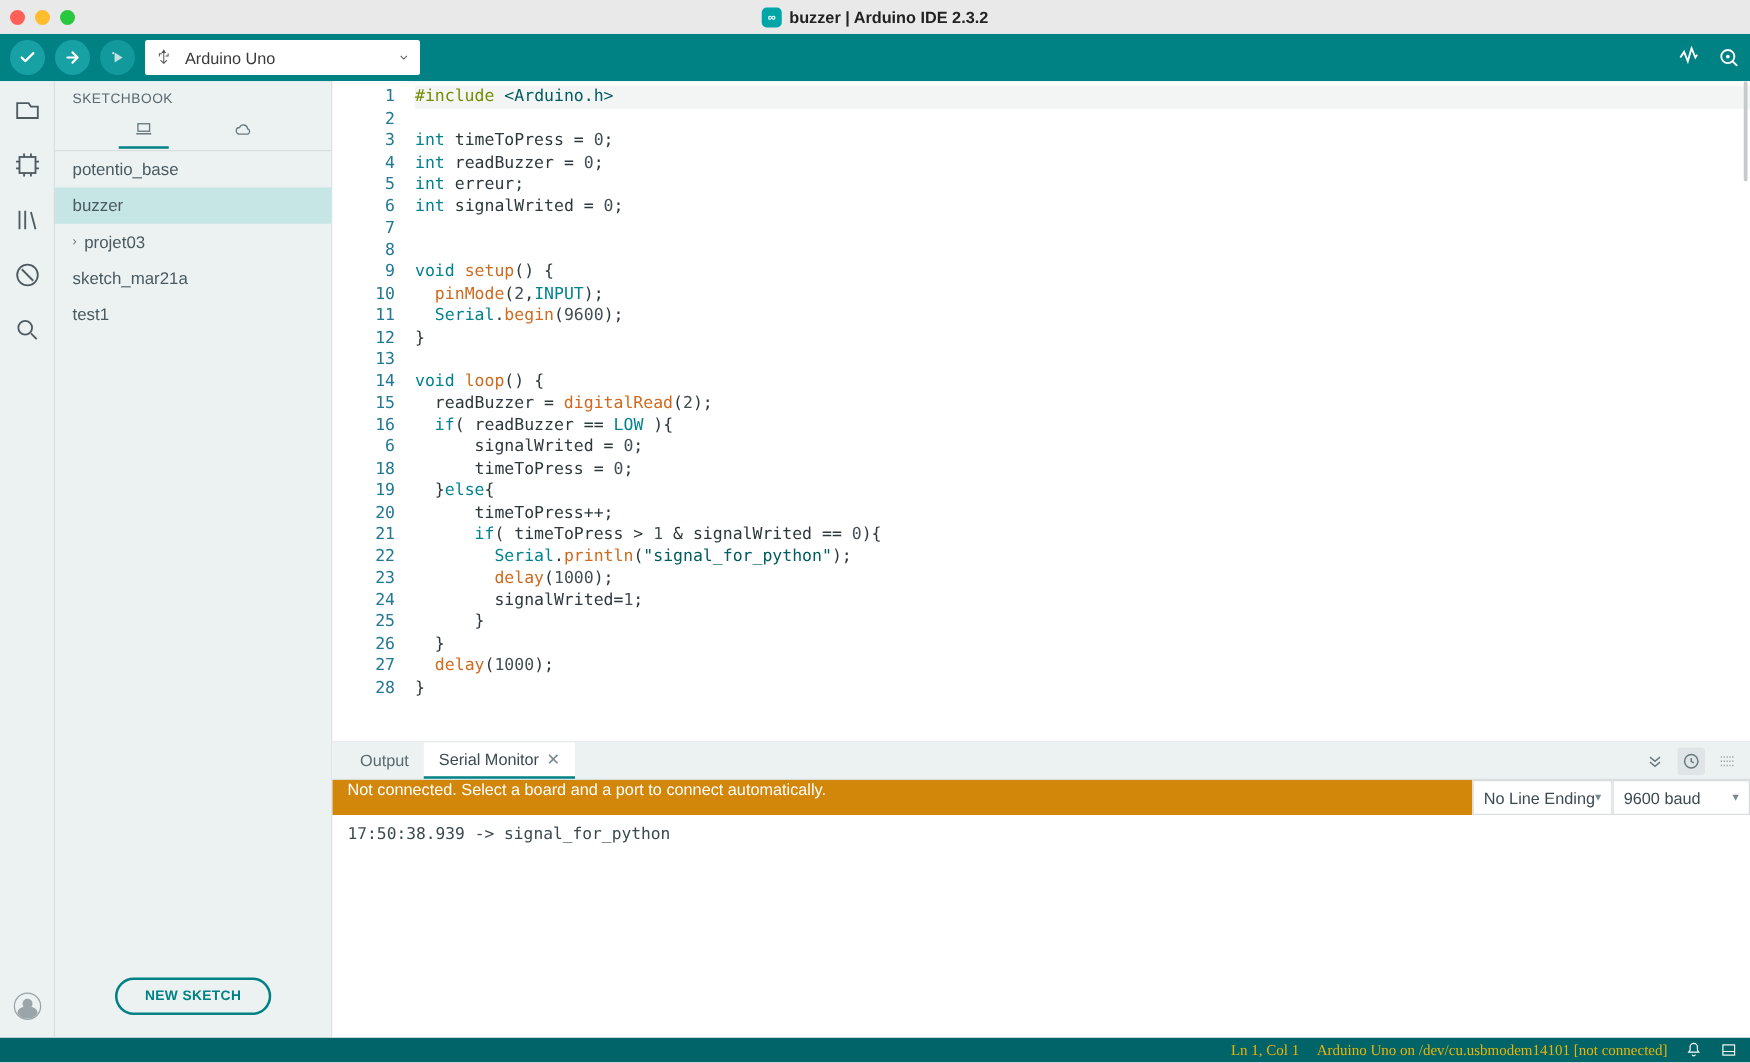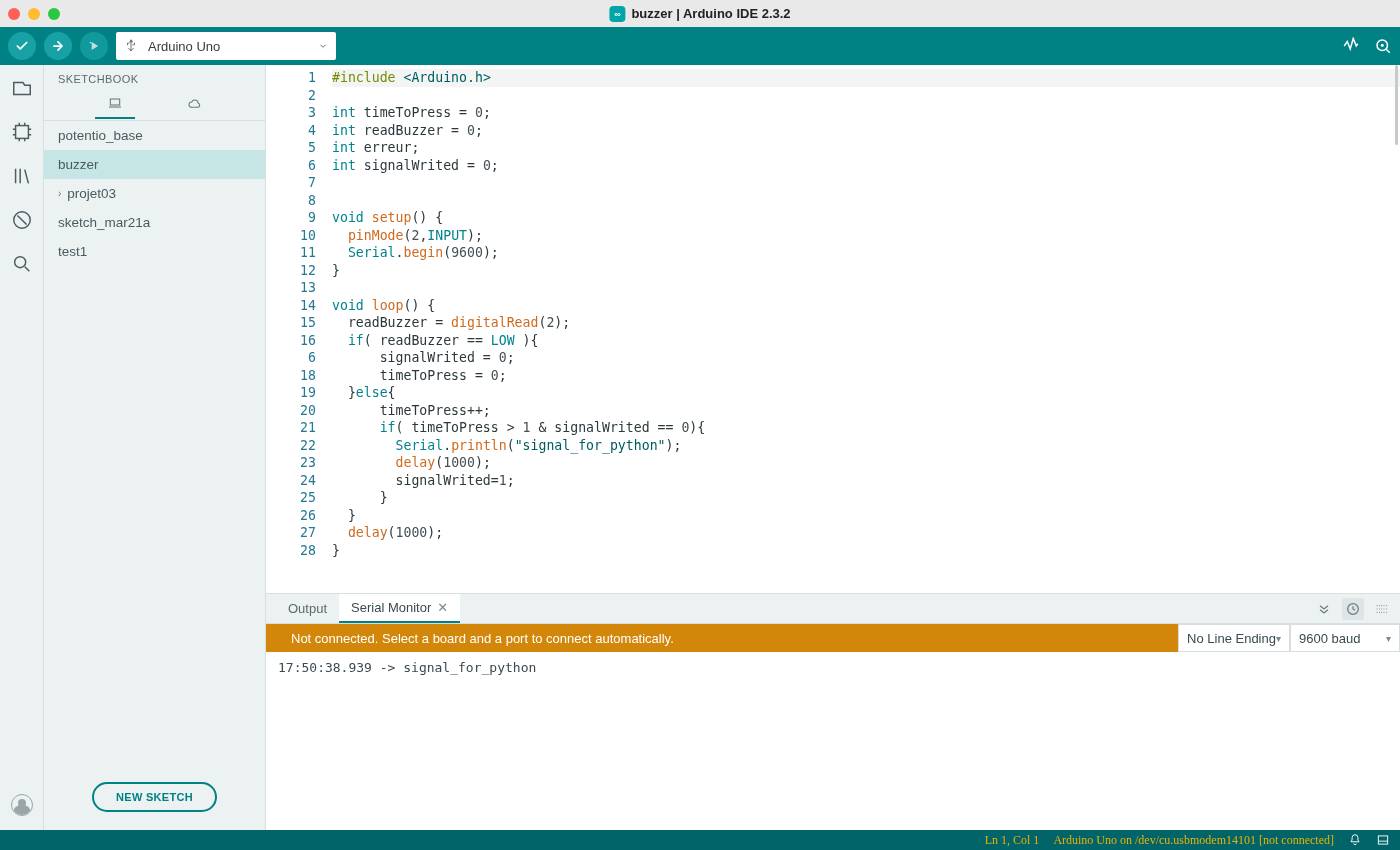--- a/index.html
+++ b/index.html
@@ -71,21 +71,21 @@
 .code-area .minimap{position:absolute;right:2px;top:0;width:3px;height:80px;background:#c5cbcd;border-radius:2px;}
 
 .bottom-panel { height: 237px; display: flex; flex-direction: column; border-top: 1px solid #d9dedf; background: #fff; }
 .bp-tabs { height: 30px; display: flex; align-items: center; background: #ecf1f1; padding: 0 10px; gap: 0; border-bottom: 1px solid #d9dedf; }
 .bp-tab { padding: 0 12px; height: 100%; display: flex; align-items: center; font-size: 13px; color: #5a6a70; cursor: pointer; gap:6px;}
 .bp-tab.active { background: #fff; color: #3a4a50; border-bottom: 2px solid var(--teal); }
 .bp-tabs-right { margin-left: auto; display:flex; gap:10px; align-items:center;}
 .bp-tabs-right svg{width:16px;height:16px;stroke:#6b7a80;fill:none;stroke-width:1.8;cursor:pointer;}
 .bp-tabs-right .boxed{width:22px;height:22px;border-radius:3px;background:#dfe5e6;display:flex;align-items:center;justify-content:center;}
 
-.orange-bar { height: 28px; background: var(--orange); color: #fff; display: flex; align-items: center; padding: 0 25px; font-size: 13px; }
+.orange-bar { height: 28px; background: var(--orange); color: #fff; display: flex; align-items: flex-start; padding: 0 12px; font-size: 13px; }
 .sel { background: #fff; color: #3a4a50; height: 28px; min-width: 110px; font-size: 13px; border: 1px solid #d8dddf; display: flex; align-items: center; padding: 0 8px; cursor: pointer; }
 .sel .chev { margin-left: auto; font-size: 10px; color: #7a8a90;}
 
 .console { flex: 1; padding: 8px 12px; font-family: "Menlo","Consolas",monospace; font-size: 13px; color: #3a4a50; }
 
 .statusbar { height: 20px; background: var(--teal-dark); color: #eab308; display: flex; align-items: center; padding: 0 10px; font-size: 12px; gap: 16px; font-family: Liberation Serif, serif; }
 .statusbar .right { margin-left: auto; display: flex; align-items: center; gap: 14px; }
 .statusbar svg { width: 14px; height: 14px; stroke: #fff; fill: none; stroke-width: 1.6; }
 
 .close-x{font-size:13px;color:#7a8a90;cursor:pointer;}

